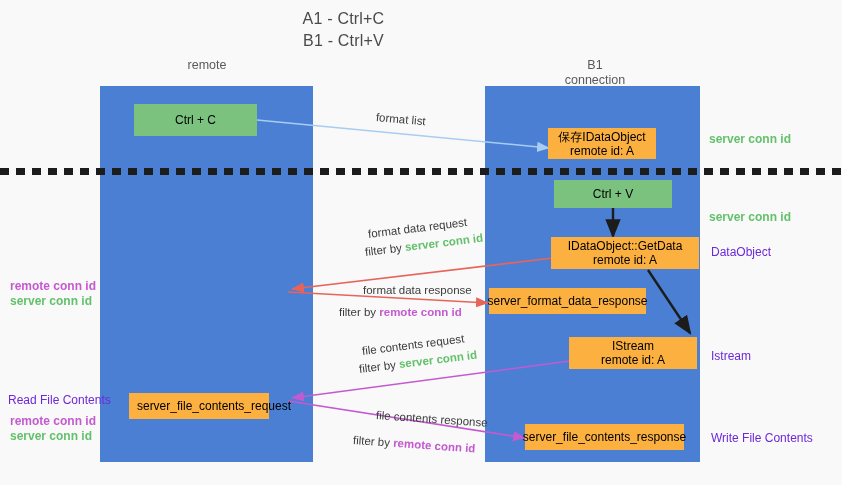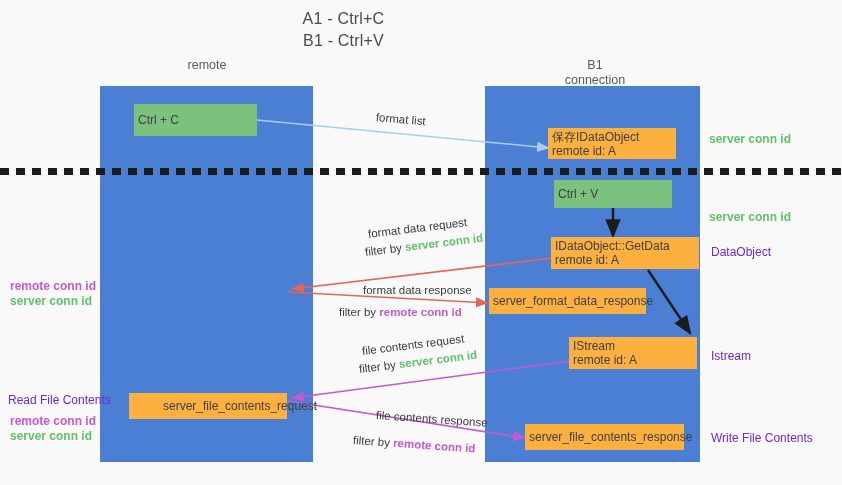--- a/index.html
+++ b/index.html
@@ -39,24 +39,24 @@
   }
   .lane {
     position: absolute;
     background: #4a7fd4;
   }
   .node {
     position: absolute;
     box-sizing: border-box;
     display: flex;
     flex-direction: column;
-    align-items: flex-start;
+    align-items: center;
     justify-content: center;
     text-align: center;
-    color: #404040;
+    color: #000000;
     font-size: 12px;
     line-height: 14px;
     padding: 2px 4px;
   }
   .node.orange { background: #fbb040; }
   .node.green  { background: #7ac27e; }
   .node .l2 { font-size: 12px; }
 
   .side-label {
     position: absolute;
@@ -141,21 +141,21 @@
 
     <line x1="288" y1="401" x2="525" y2="438" stroke="#c45ad0" stroke-width="1.6" marker-end="url(#ah-purple)"></line>
   </svg>
 
   <div class="dashline" style="top:168px;"></div>
 
   <div class="node green" style="left:134px; top:104px; width:123px; height:32px;">
     <span>Ctrl + C</span>
   </div>
 
-  <div class="node orange" style="left:548px; top:128px; width:128px; height:31px;">
+  <div class="node orange" style="left:548px; top:128px; width:108px; height:31px;">
     <span>保存IDataObject</span>
     <span class="l2">remote id: A</span>
   </div>
 
   <div class="node green" style="left:554px; top:180px; width:118px; height:28px;">
     <span>Ctrl + V</span>
   </div>
 
   <div class="node orange" style="left:551px; top:237px; width:148px; height:32px;">
     <span>IDataObject::GetData</span>
@@ -165,21 +165,21 @@
   <div class="node orange" style="left:569px; top:337px; width:128px; height:32px;">
     <span>IStream</span>
     <span class="l2">remote id: A</span>
   </div>
 
 
   <div class="node orange" style="left:489px; top:288px; width:157px; height:26px;">
     <span>server_format_data_response</span>
   </div>
 
-  <div class="node orange" style="left:129px; top:393px; width:158px; height:26px;padding-left:34px;">
+  <div class="node orange" style="left:129px; top:393px; width:140px; height:26px;padding-left:34px;">
     <span>server_file_contents_request</span>
   </div>
 
   <div class="node orange" style="left:525px; top:424px; width:159px; height:26px;">
     <span>server_file_contents_response</span>
   </div>
 
   <div class="side-label green" style="left:709px; top:132px;">server conn id</div>
   <div class="side-label green" style="left:709px; top:210px;">server conn id</div>
   <div class="side-label" style="left:711px; top:245px;">DataObject</div>

